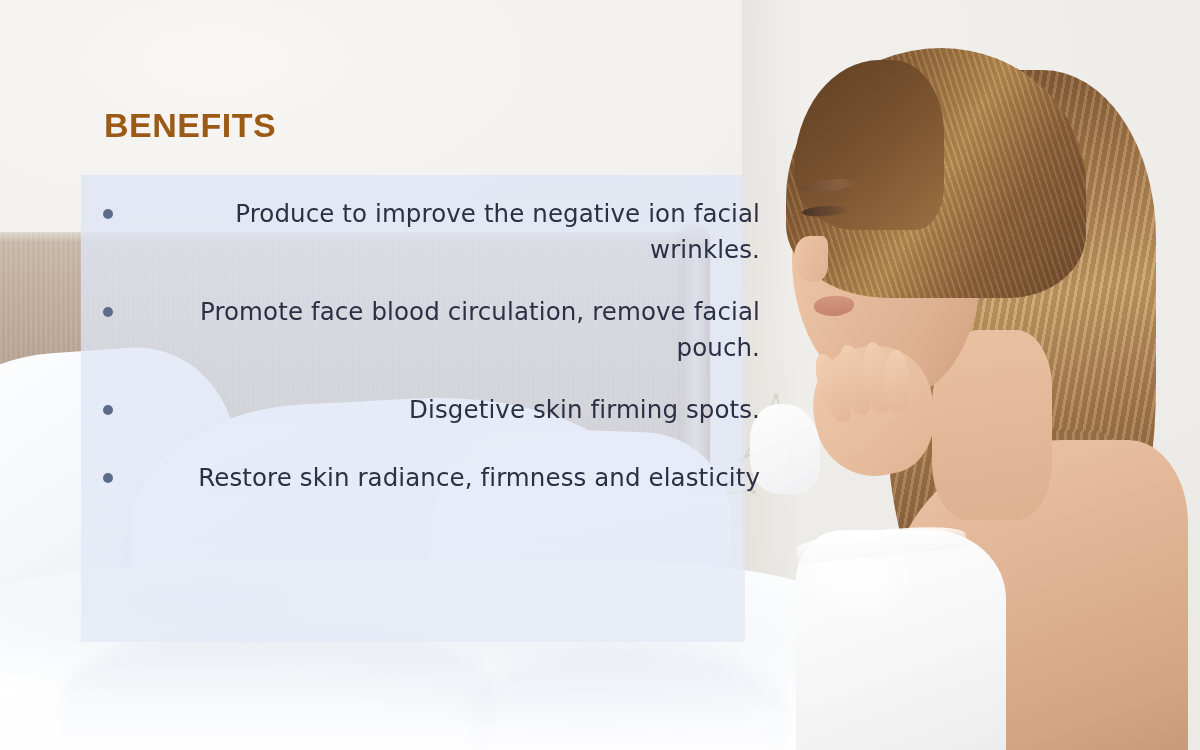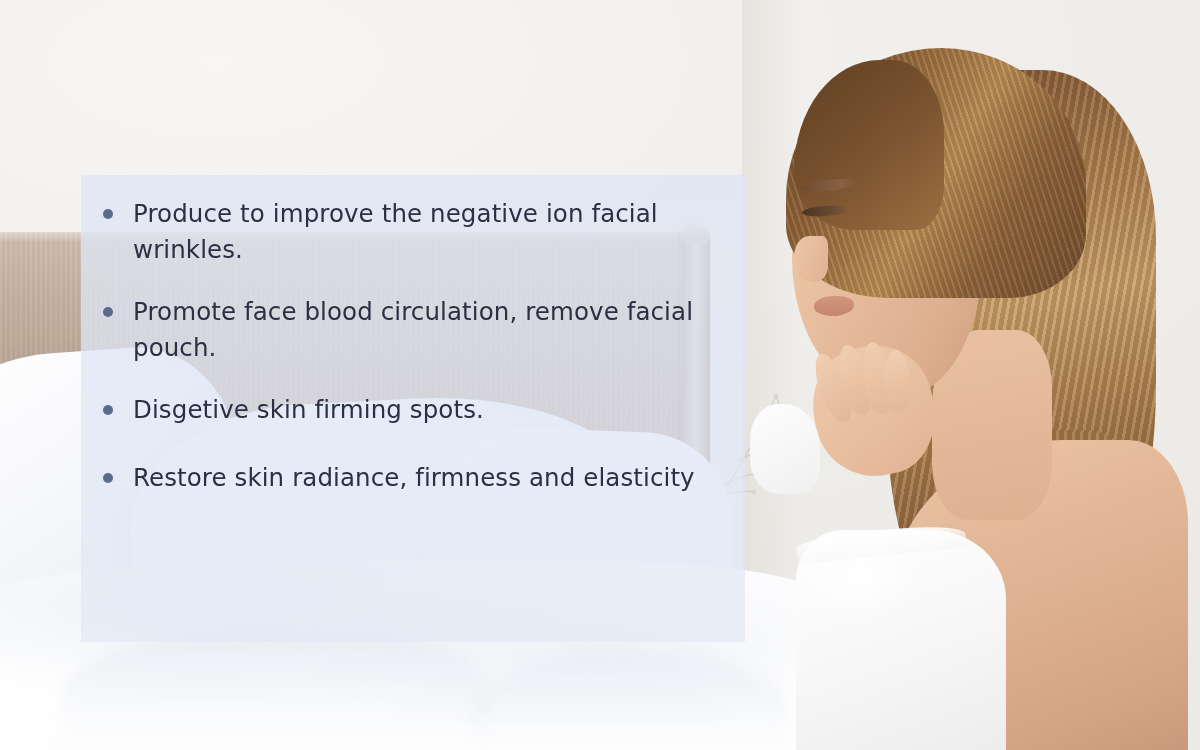--- a/index.html
+++ b/index.html
@@ -249,20 +249,21 @@
   .benefit-item {
     position:relative;
     padding-left:33px;
     margin-bottom:26px;
     font-family:"DejaVu Sans", sans-serif;
     font-size:24.5px;
     line-height:36px;
     letter-spacing:.1px;
     color:#2b3044;
     max-width:660px;
+    text-align:right;
   }
   .benefit-item:nth-child(3) { margin-bottom:32px; }
   .benefit-item:nth-child(4) { margin-bottom:28px; }
   .benefit-item:last-child { margin-bottom:0;margin-top:7px; }
 
   .bullet-dot {
     position:absolute; left:3px; top:13px;
     width:10px; height:10px; border-radius:50%;
     background:#5b6b8c;
   }
@@ -333,20 +334,21 @@
     <div class="finger f3"></div>
     <div class="finger f4"></div>
     <div class="collar-towel"></div>
     <div class="towel"></div>
     <div class="towel-edge"></div>
   </div>
 </div>
 
 <div id="content">
 
+  <div class="page-title">BENEFITS</div>
 
   <div class="benefits-panel"></div>
 
   <ul class="benefits-list">
     <li class="benefit-item">
       <span class="bullet-dot"></span>
       <span>Produce to improve the negative ion facial wrinkles.</span>
     </li>
     <li class="benefit-item">
       <span class="bullet-dot"></span>

